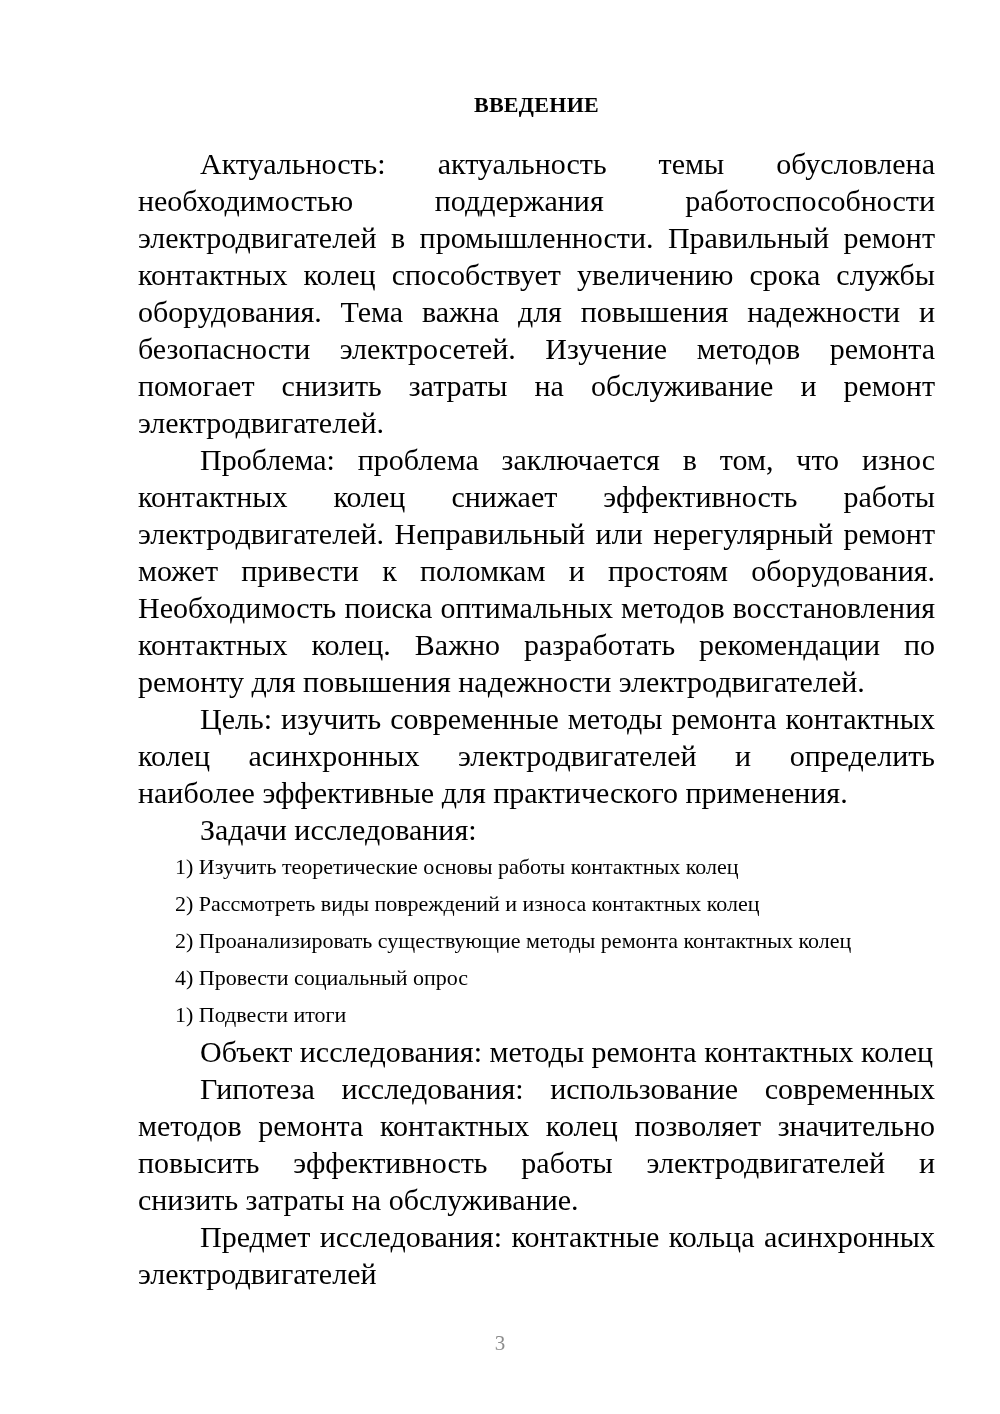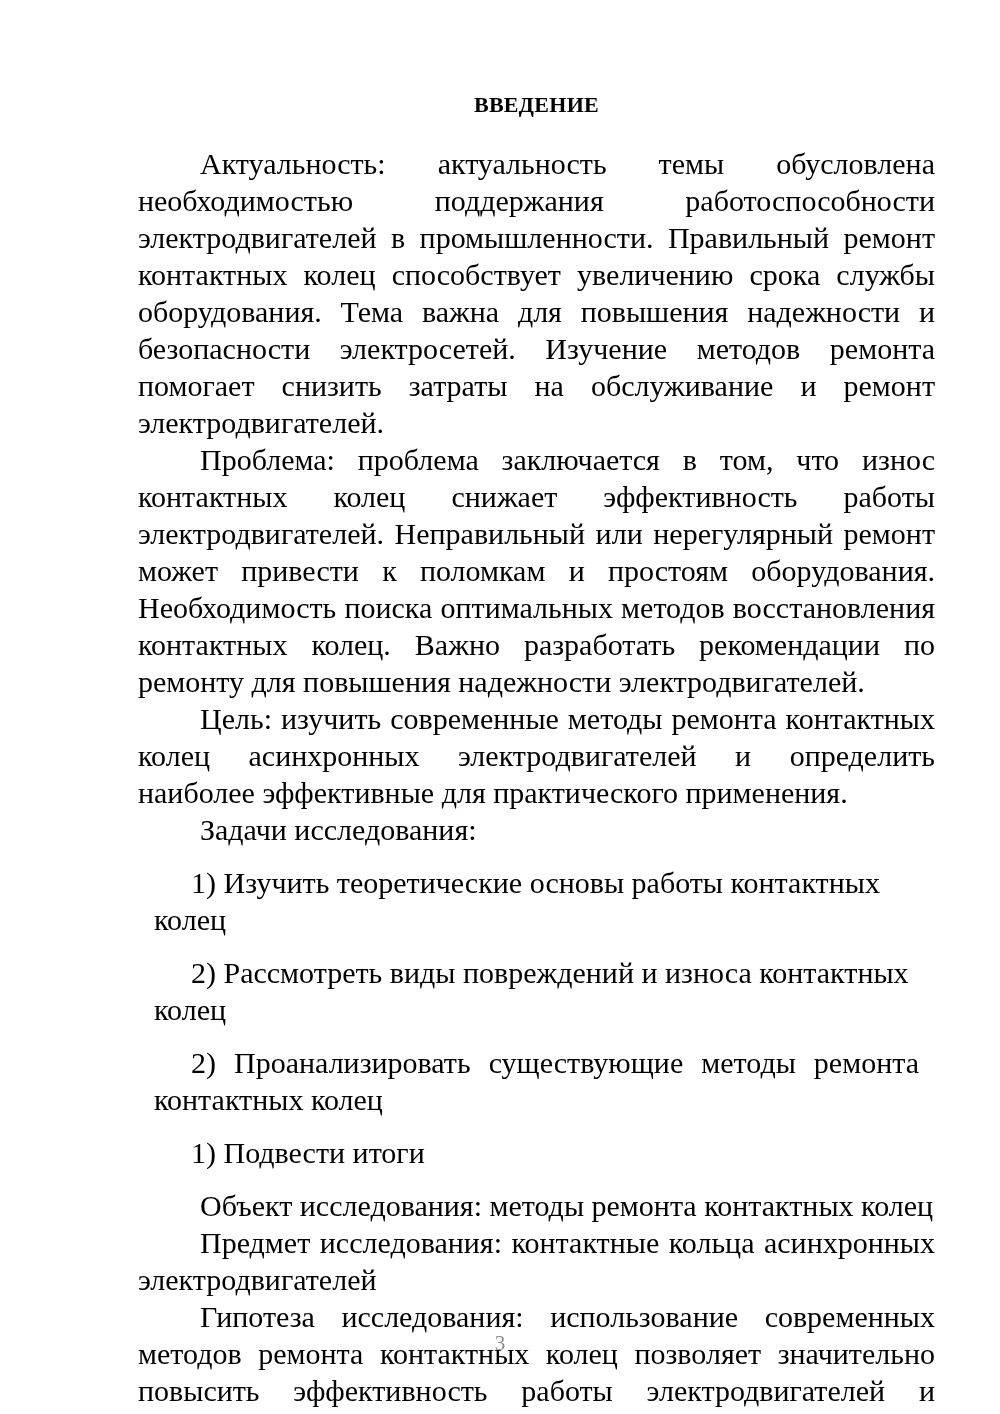--- a/index.html
+++ b/index.html
@@ -36,25 +36,25 @@
   p.para {
     font-size: 30px;
     line-height: 37px;
     text-align: justify;
     text-justify: inter-word;
     margin: 0 0 0 0;
     text-indent: 62px;
     hyphens: none;
   }
   p.list-item {
-    font-size: 30px;
+    font-size: 22px;
     line-height: 37px;
     text-align: justify;
     text-justify: inter-word;
-    margin: 16px;
+    margin: 0;
     text-indent: 37px;
   }
   p.list-item.no-justify {
     text-align: left;
   }
   p.para.no-justify {
     text-align: left;
     font-family: Liberation Serif, serif;
   }
   .page-number {
@@ -85,26 +85,27 @@
     <p class="para">Цель: изучить современные методы ремонта контактных колец асинхронных электродвигателей и определить наиболее эффективные для практического применения.</p>
 
     <p class="para no-justify">Задачи исследования:</p>
 
     <p class="list-item no-justify">1) Изучить теоретические основы работы контактных колец</p>
 
     <p class="list-item no-justify">2) Рассмотреть виды повреждений и износа контактных колец</p>
 
     <p class="list-item">2) Проанализировать существующие методы ремонта контактных колец</p>
 
+    <p class="list-item no-justify">4) Провести социальный опрос</p>
 
     <p class="list-item no-justify">1) Подвести итоги</p>
 
     <p class="para no-justify">Объект исследования: методы ремонта контактных колец</p>
 
+    <p class="para">Гипотеза исследования: использование современных методов ремонта контактных колец позволяет значительно повысить эффективность работы электродвигателей и снизить затраты на обслуживание.</p>
+
     <p class="para">Предмет исследования: контактные кольца асинхронных электродвигателей</p>
-
-    <p class="para">Гипотеза исследования: использование современных методов ремонта контактных колец позволяет значительно повысить эффективность работы электродвигателей и снизить затраты на обслуживание.</p>
 
   </div>
 
   <div class="page-number">3</div>
 
 </div>
 
 </body></html>

